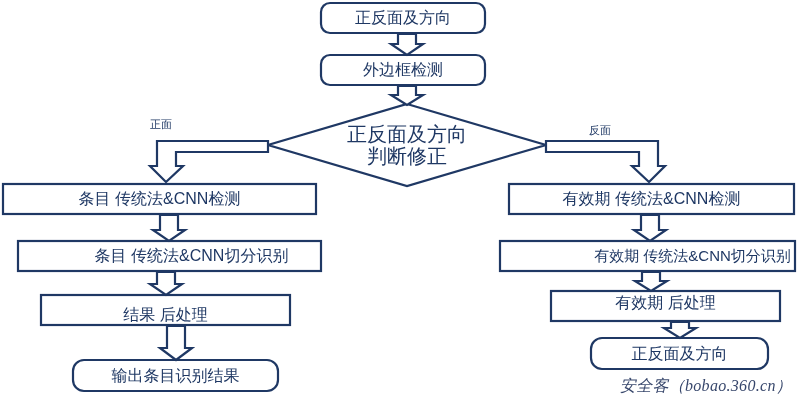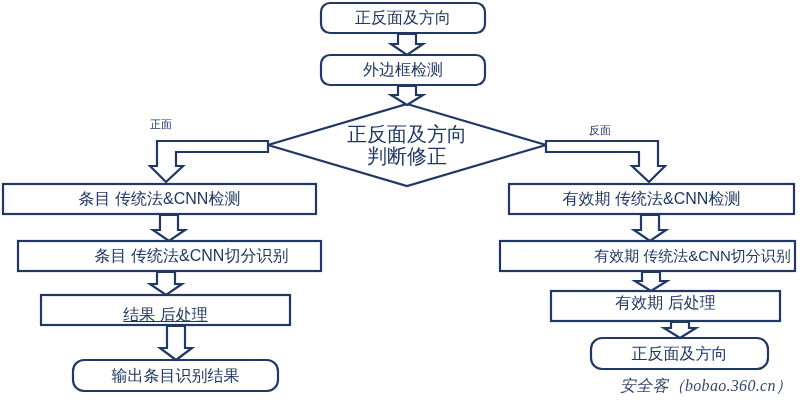--- a/index.html
+++ b/index.html
@@ -118,21 +118,21 @@
 
   <div class="node-label lbl-16" style="left:321px; top:55px; width:164px; height:30px;">外边框检测</div>
 
   <div class="node-label lbl-14" style="left:332px; top:118px; width:150px; height:54px;">正反面及方向
 判断修正</div>
 
   <div class="node-label lbl-16" style="left:3px; top:184px; width:313px; height:30px;border-radius:11px;">条目 传统法&amp;CNN检测</div>
 
   <div class="node-label lbl-16" style="left:18px; top:241px; width:303px; height:30px;padding-left:22px;">条目 传统法&amp;CNN切分识别</div>
 
-  <div class="node-label lbl-16" style="left:41px; top:295px; width:249px; height:40px;text-decoration:underline;">结果 后处理</div>
+  <div class="node-label lbl-16" style="left:41px; top:295px; width:249px; height:40px;">结果 后处理</div>
 
   <div class="node-label lbl-16" style="left:73px; top:360px; width:205px; height:31px;">输出条目识别结果</div>
 
   <div class="node-label lbl-16" style="left:509px; top:184px; width:285px; height:30px;">有效期 传统法&amp;CNN检测</div>
 
   <div class="node-label lbl-15" style="left:500px; top:241px; width:295px; height:30px;">有效期 传统法&amp;CNN切分识别</div>
 
   <div class="node-label lbl-16" style="left:551px; top:291px; width:229px; height:24px;">有效期 后处理</div>
 
   <div class="node-label lbl-16" style="left:591px; top:338px; width:177px; height:31px;">正反面及方向</div>

